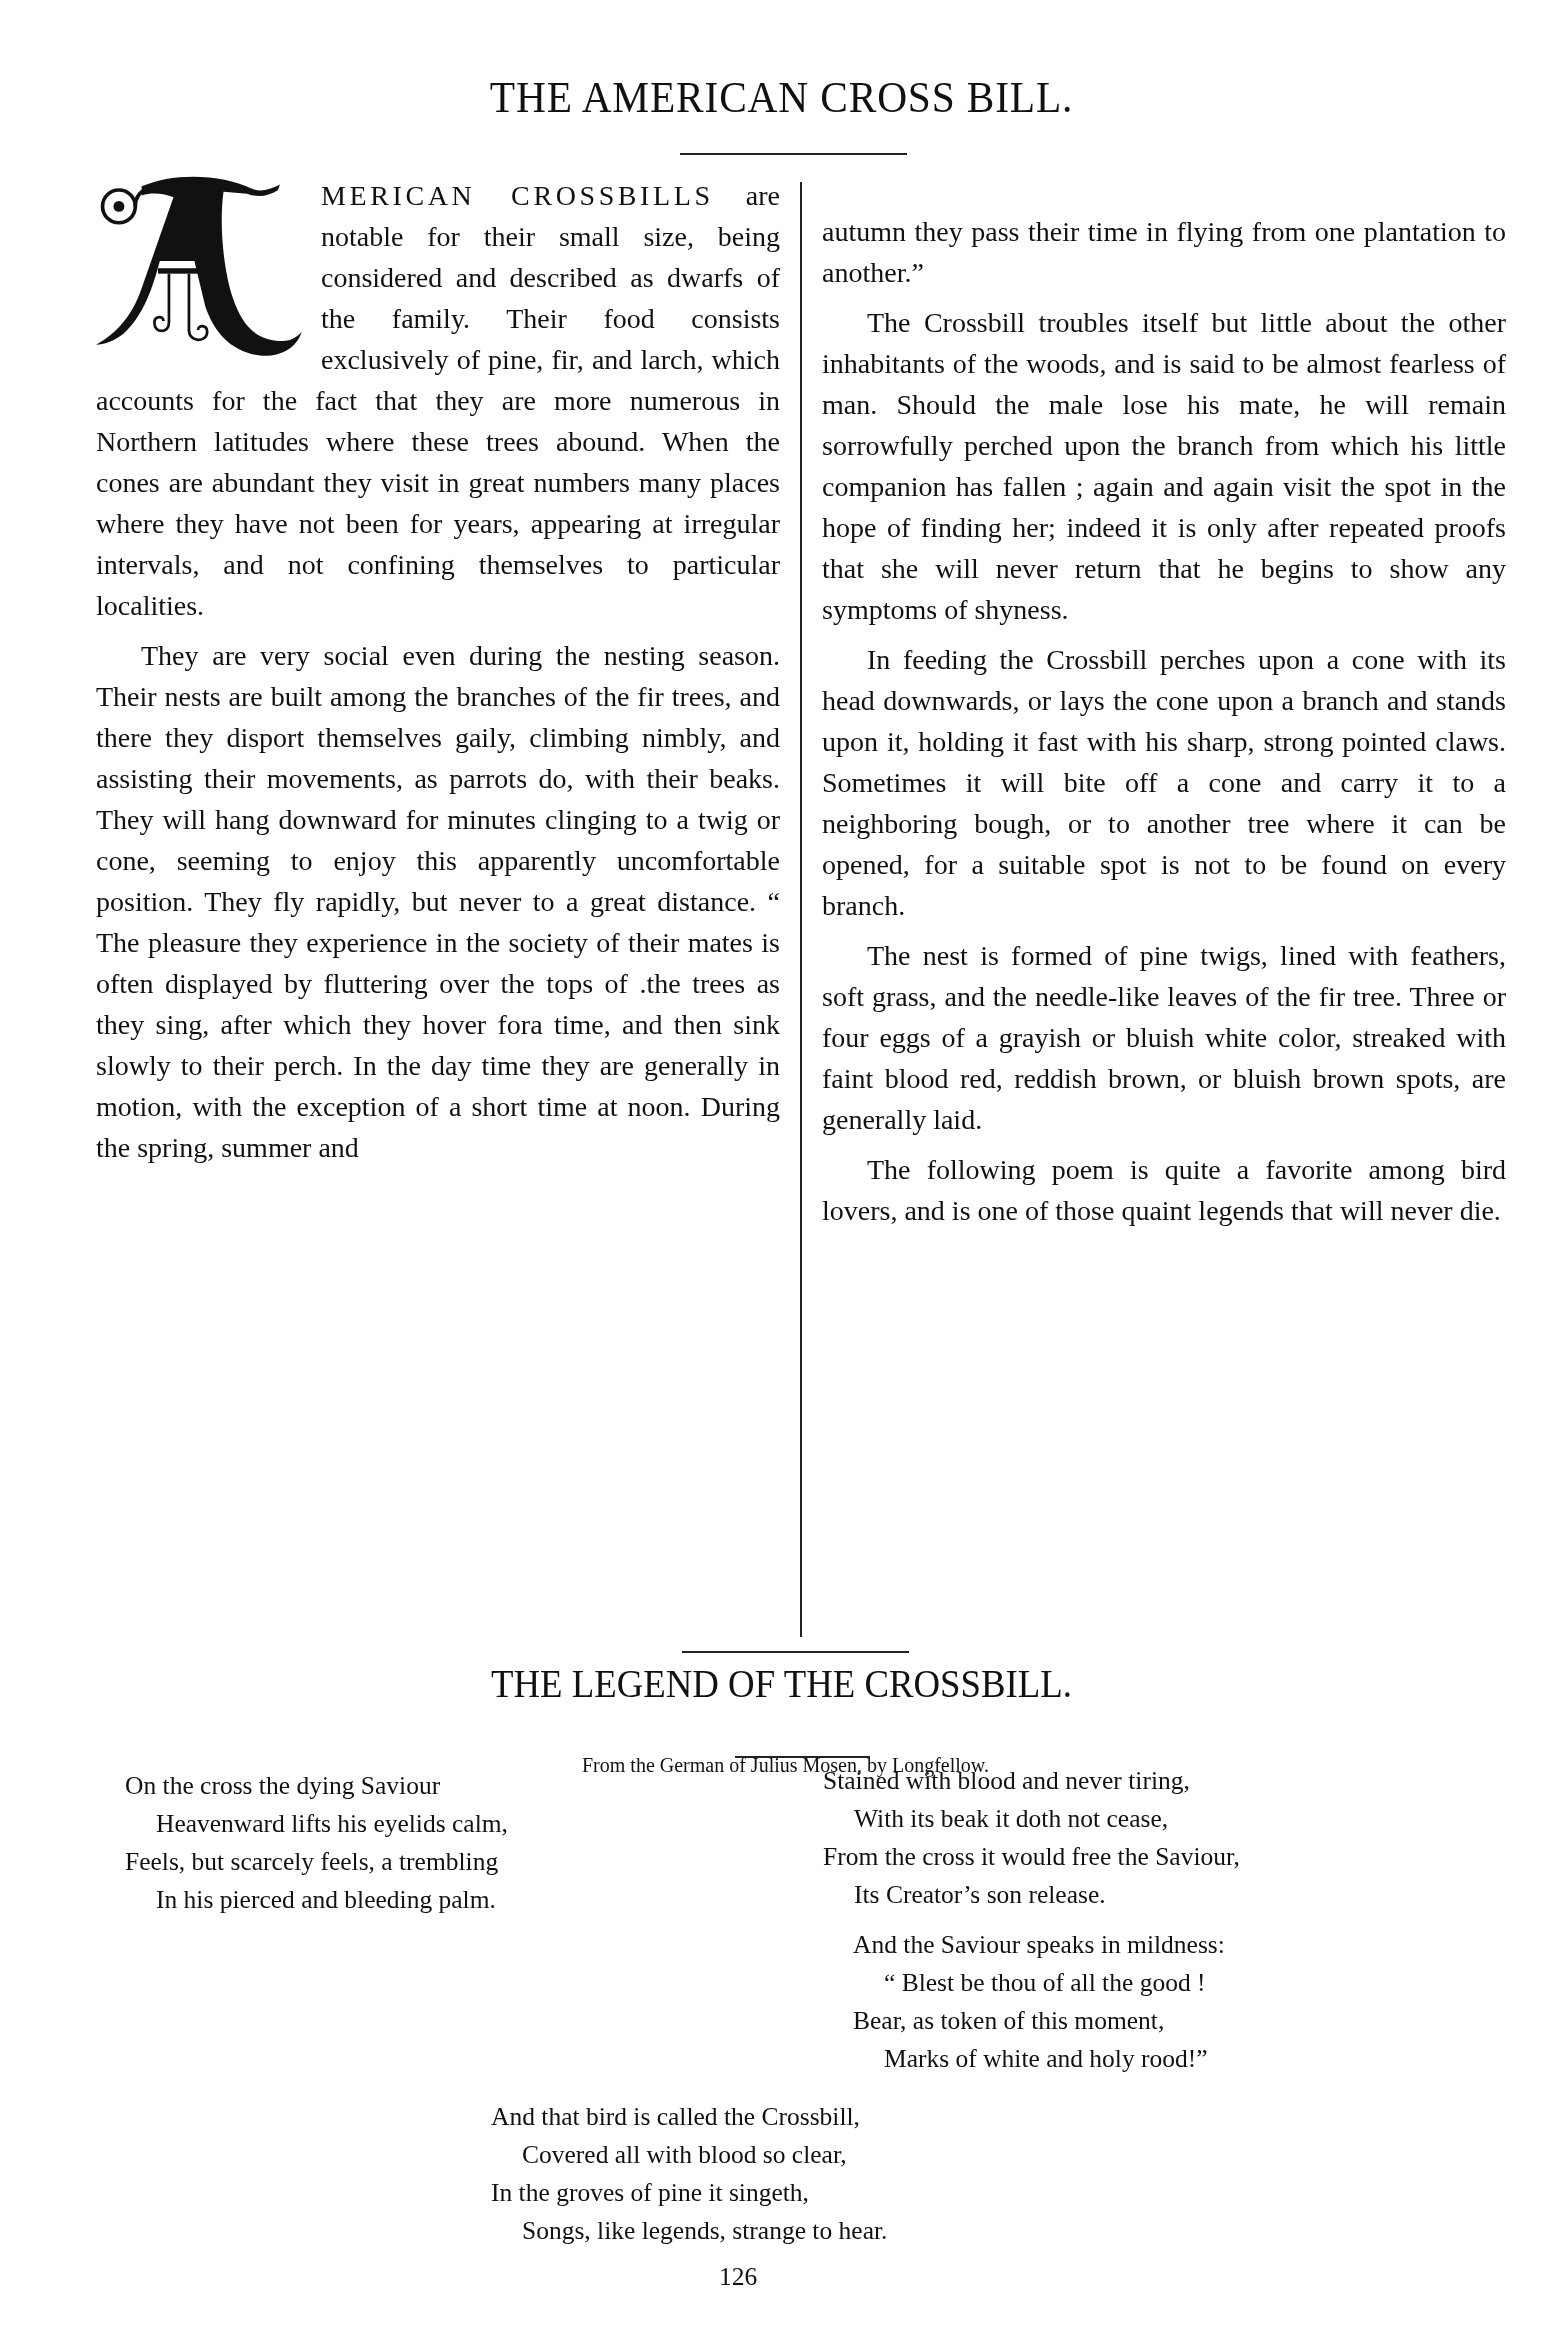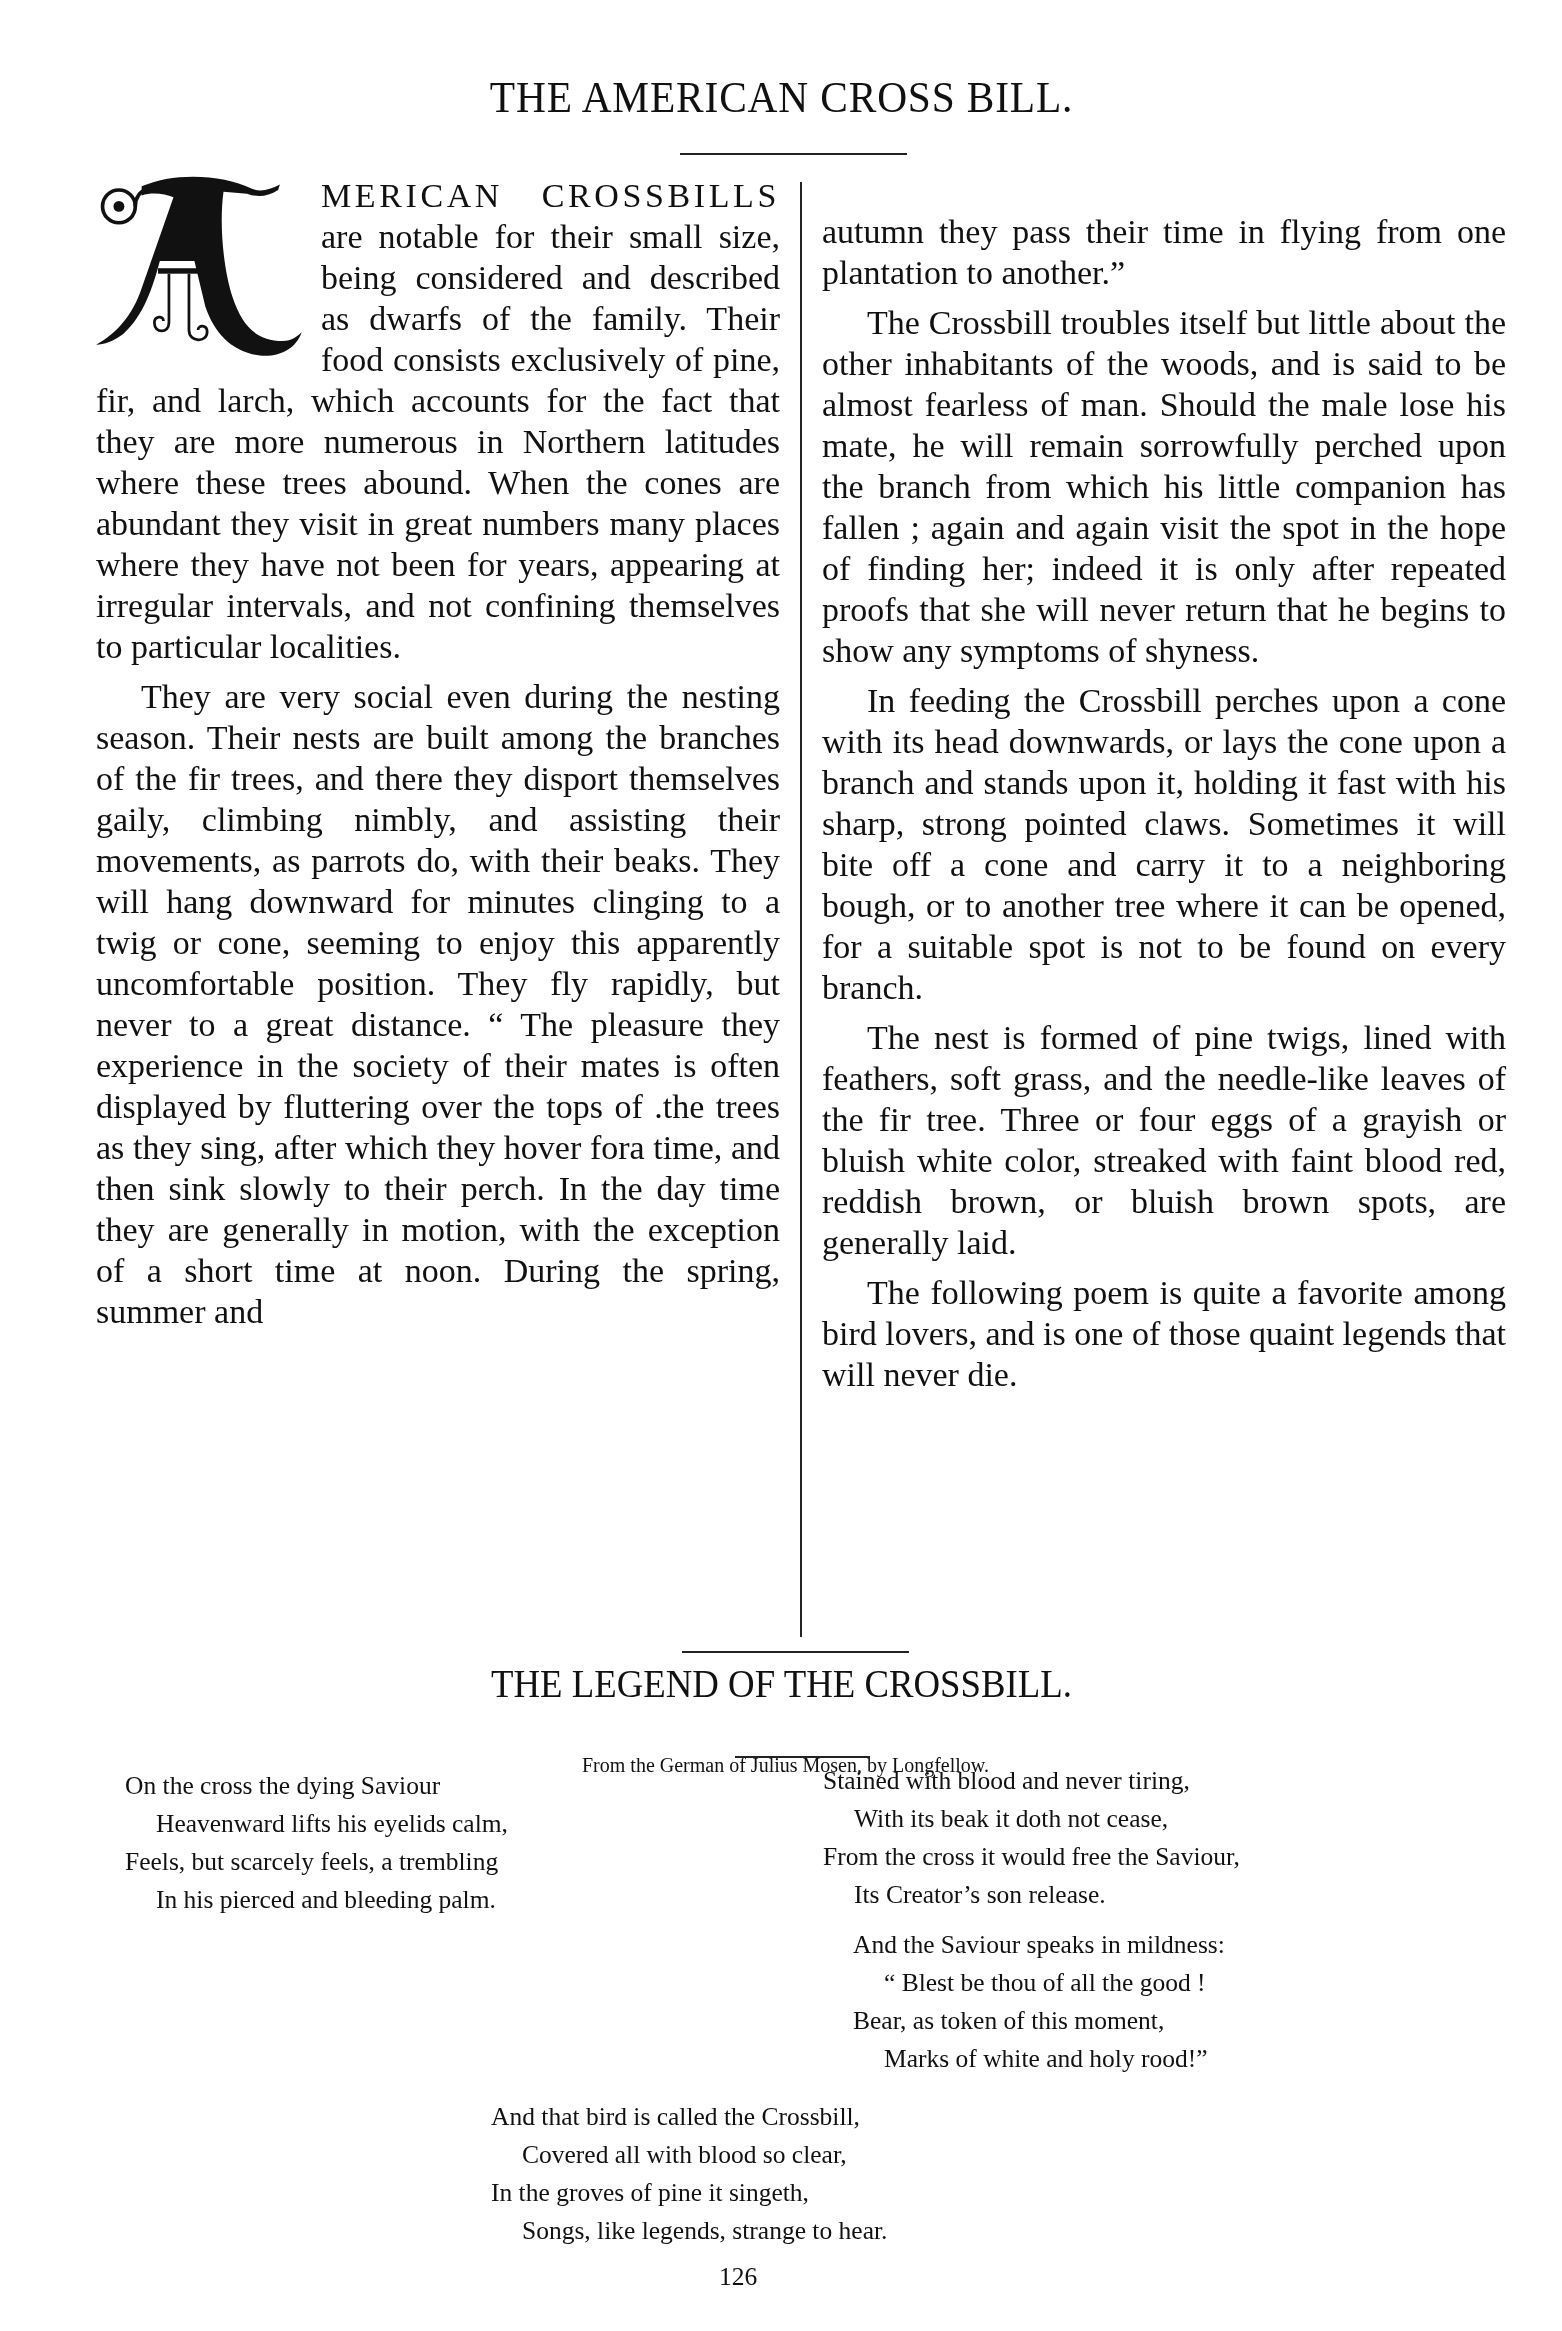--- a/index.html
+++ b/index.html
@@ -7,21 +7,21 @@
          font-family:"DejaVu Serif","Liberation Serif",serif; color:#111; }
   .page { position:absolute; left:0; top:0; width:1563px; height:2331px;text-decoration:underline; }
 
   .title { position:absolute; top:71px; left:0; width:1563px; text-align:center;
            font-family:"Liberation Serif",serif; font-size:45px; letter-spacing:0.9px;
            transform:scaleX(0.92); }
   .rule { position:absolute; height:1.8px; background:#222; }
   .rule.top { top:153px; left:680px; width:227px; }
   .col-divider { position:absolute; left:800px; top:182px; width:1.8px; height:1455px; background:#222; }
 
-  .col { position:absolute; font-family:"Liberation Serif",serif; font-size:34px;
+  .col { position:absolute; font-family:"Liberation Serif",serif; font-size:28px;
          line-height:41px; text-align:justify; }
   .col.left { left:96px; top:175px; width:684px; }
   .col.right { left:822px; top:175px; width:684px;margin-top:36px; }
   .col p { margin:0 0 9px 0; text-indent:45px; }
   .col p.first { text-indent:0; }
   .col p.cont { text-indent:0; }
 
   .dropcap { float:left; width:223px; height:191px; margin:-5.5px 11px 0 -9px; }
   .smallcaps { letter-spacing:3.6px; }
 

